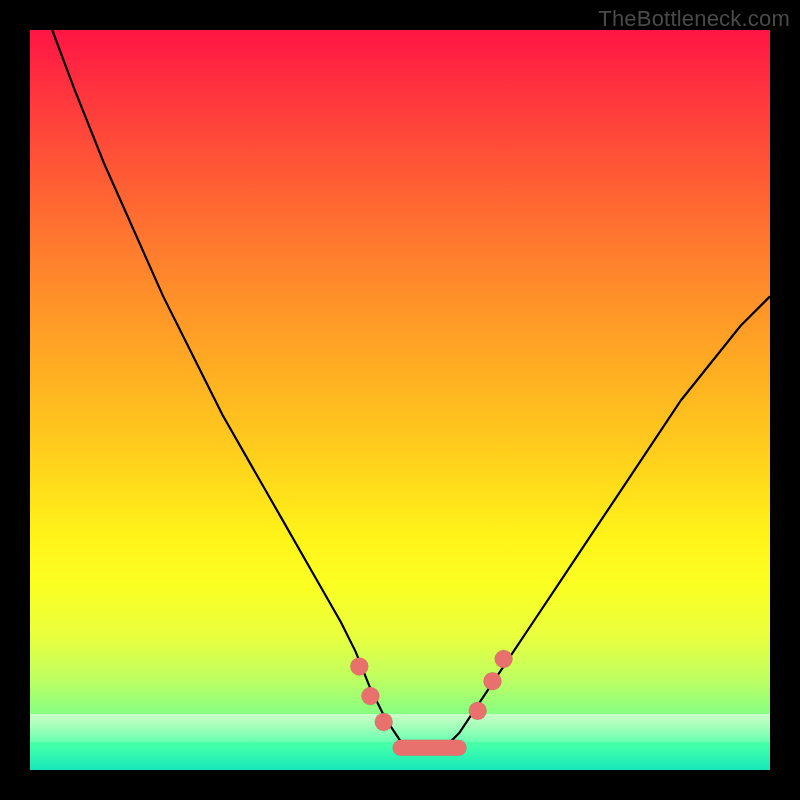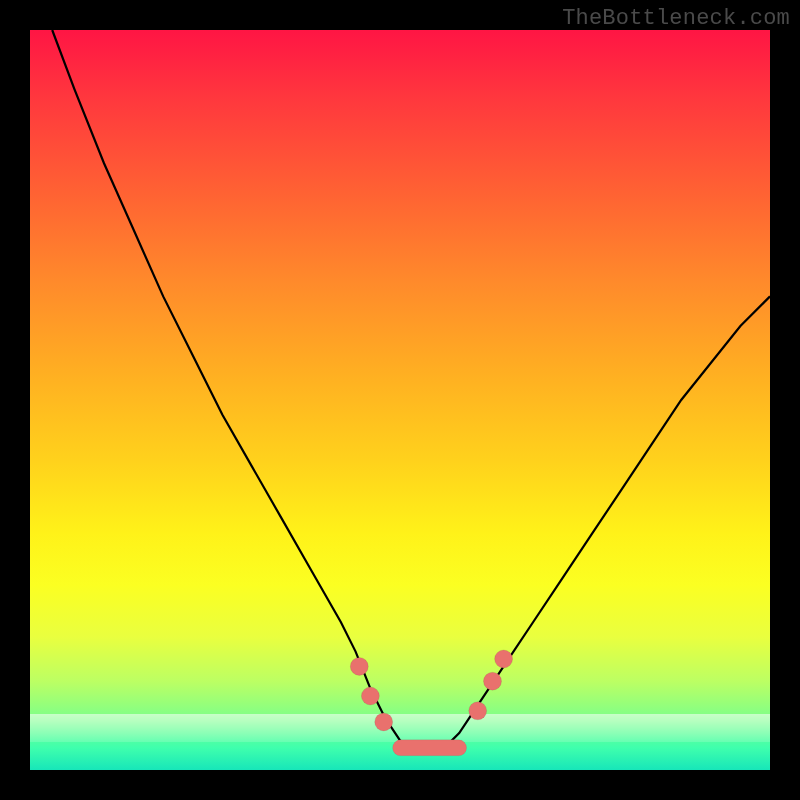--- a/index.html
+++ b/index.html
@@ -64,21 +64,20 @@
   }
   .watermark {
     position: absolute;
     top: 6px;
     right: 10px;
     color: #4a4a4a;
     font-size: 22px;
     letter-spacing: 0.2px;
     font-weight: 400;
     user-select: none;
-    font-family: Liberation Mono, monospace;
   }
   .curve {
     fill: none;
     stroke: #000;
     stroke-width: 2.2;
   }
   .marker {
     fill: #e9716d;
     stroke: rgba(0,0,0,0.15);
     stroke-width: 0.5;

